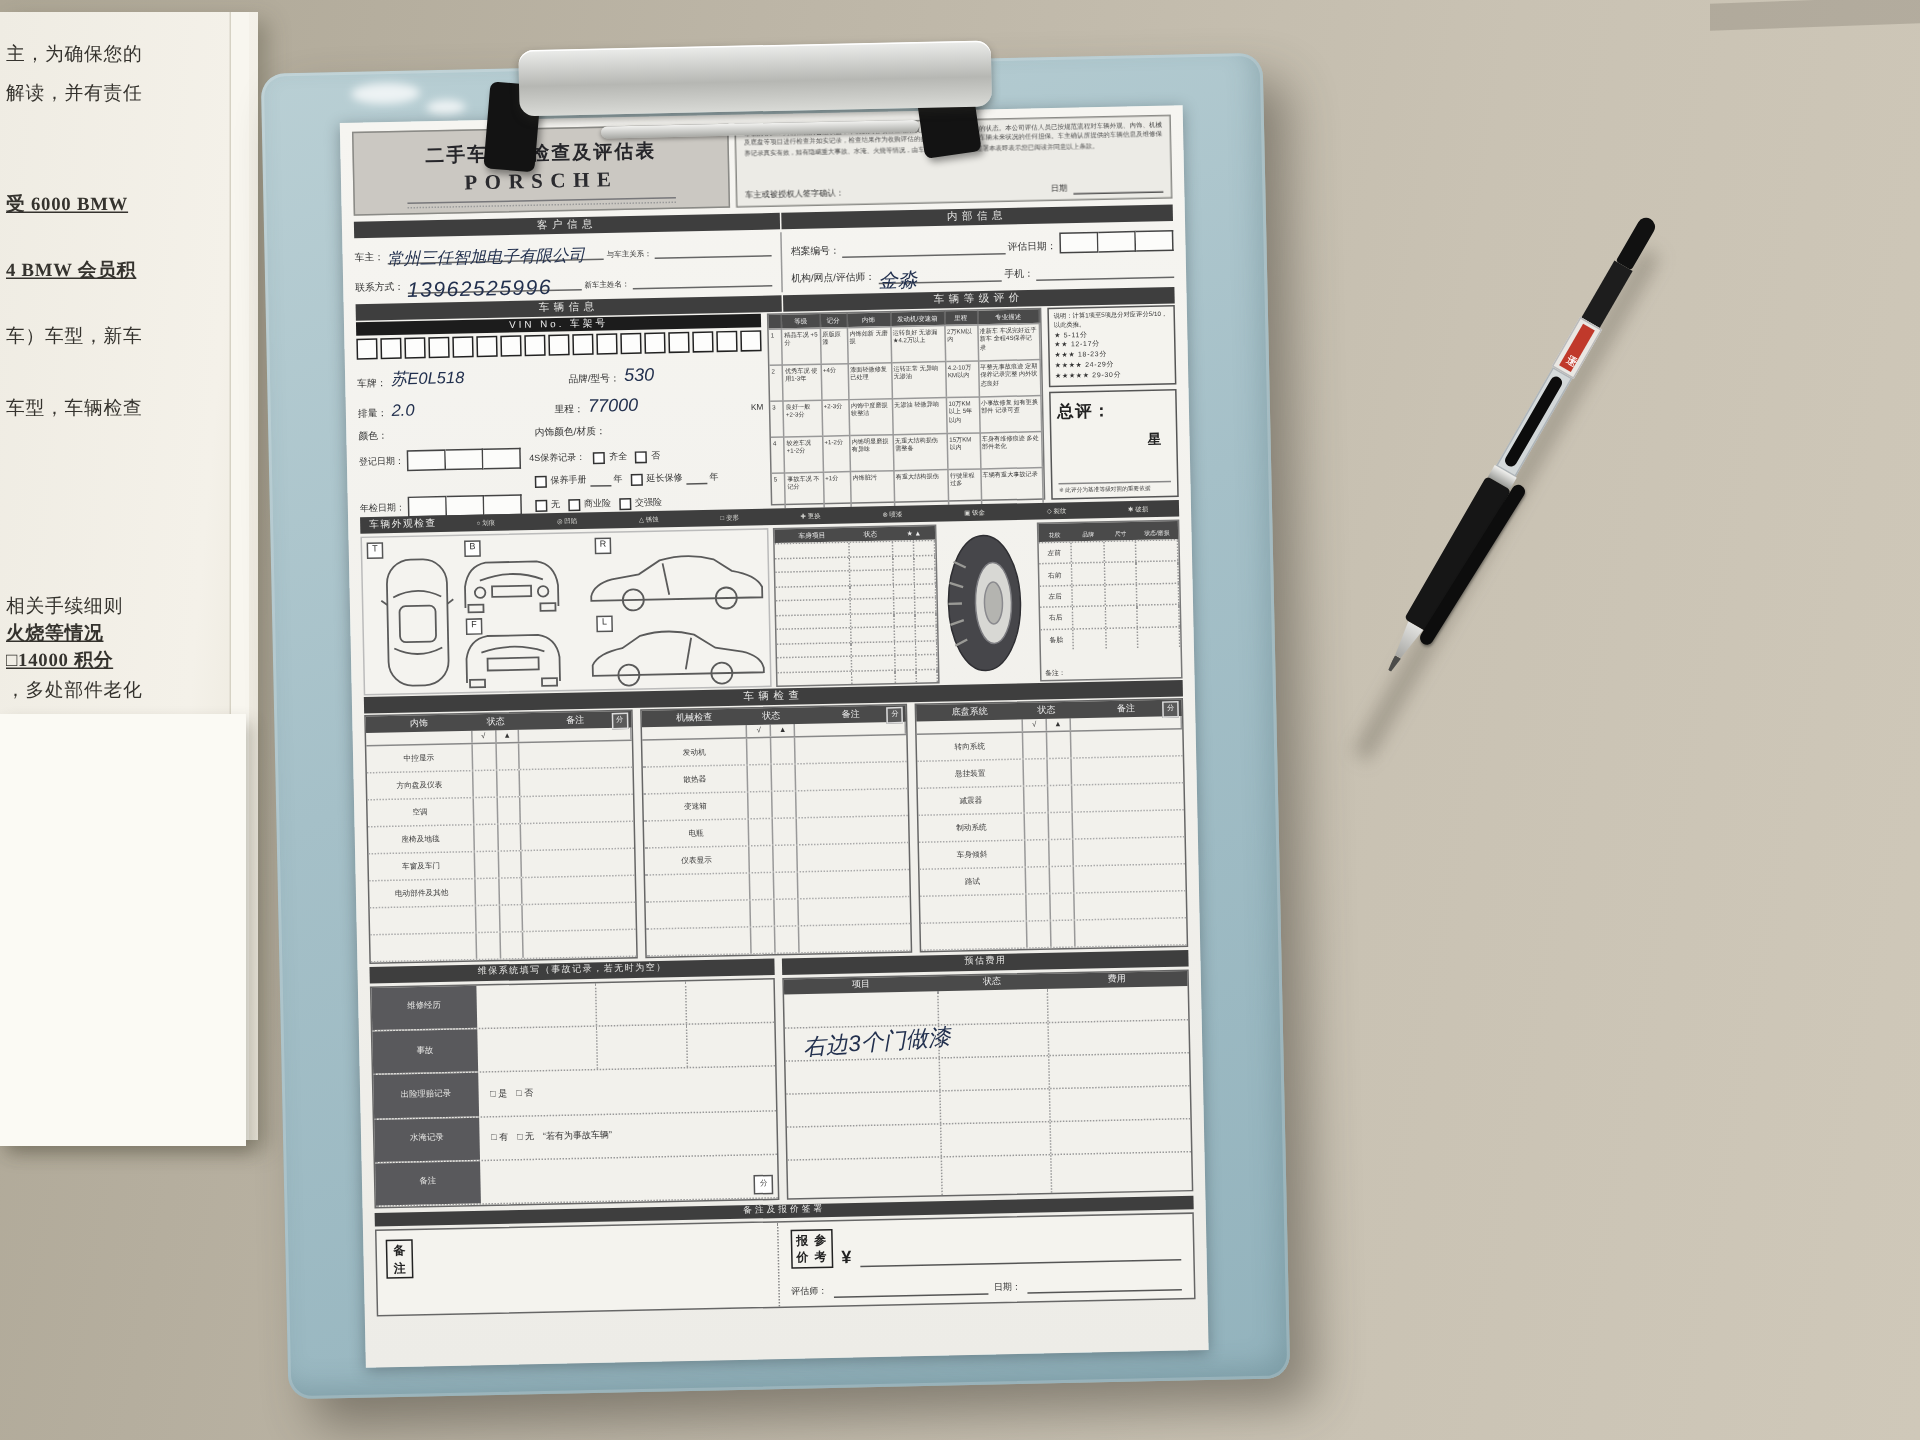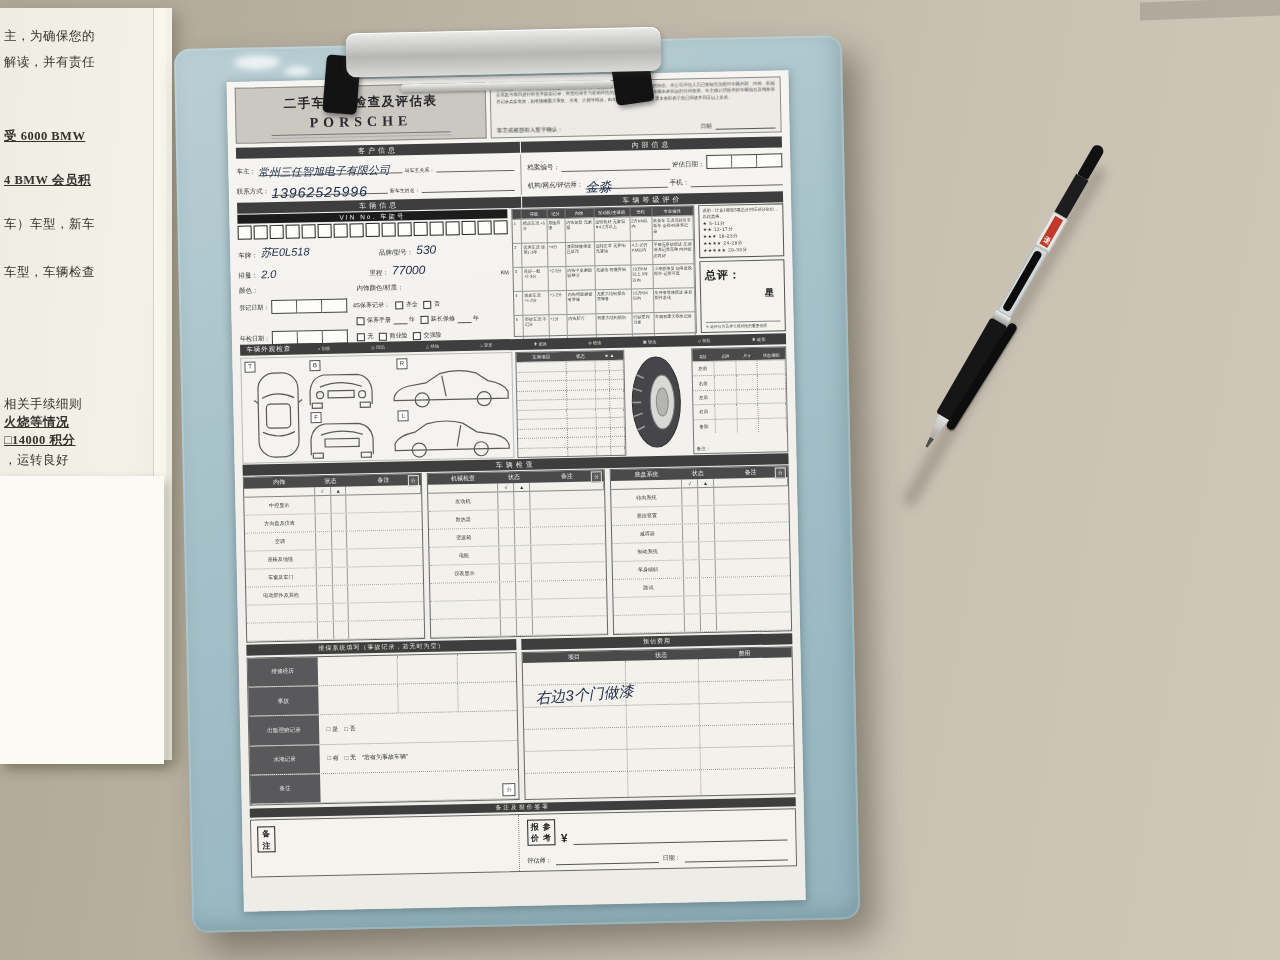--- a/index.html
+++ b/index.html
@@ -201,21 +201,21 @@
     <div id="paper-fragments">
         <div class="frag" style="top: 20px;">主，为确保您的</div>
         <div class="frag" style="top: 46px;">解读，并有责任</div>
         <div class="frag u" style="top: 120px;">受 6000  BMW</div>
         <div class="frag u" style="top: 164px;">4  BMW 会员积</div>
         <div class="frag" style="top: 208px;">车）车型，新车</div>
         <div class="frag" style="top: 256px;">车型，车辆检查</div>
         <div class="frag" style="top: 360px; margin-top: 28px;">相关手续细则</div>
         <div class="frag u" style="top: 406px;">火烧等情况</div>
         <div class="frag u" style="top: 424px;">□14000 积分</div>
-        <div class="frag" style="top: 444px;">，运转良好</div>
+        <div class="frag" style="top: 444px;">，多处部件老化</div>
       </div>
     <div class="left-card"></div>
   </div>
 
   <div class="clipboard">
     <div class="board">
       <div class="smudge s1"></div>
       <div class="smudge s2"></div>
 
       <div class="paper">

